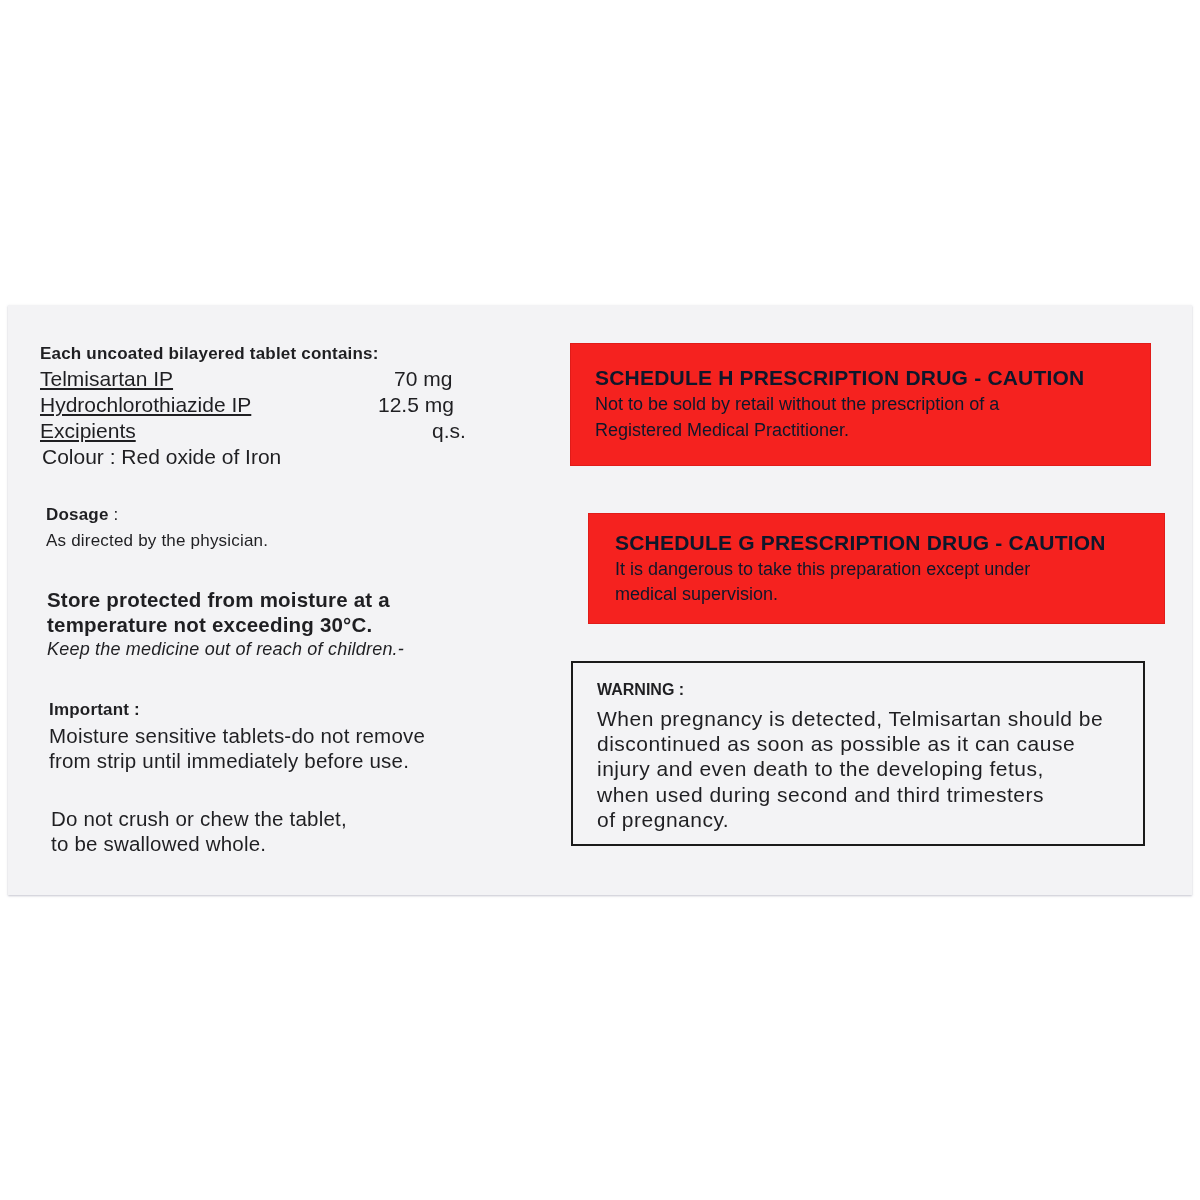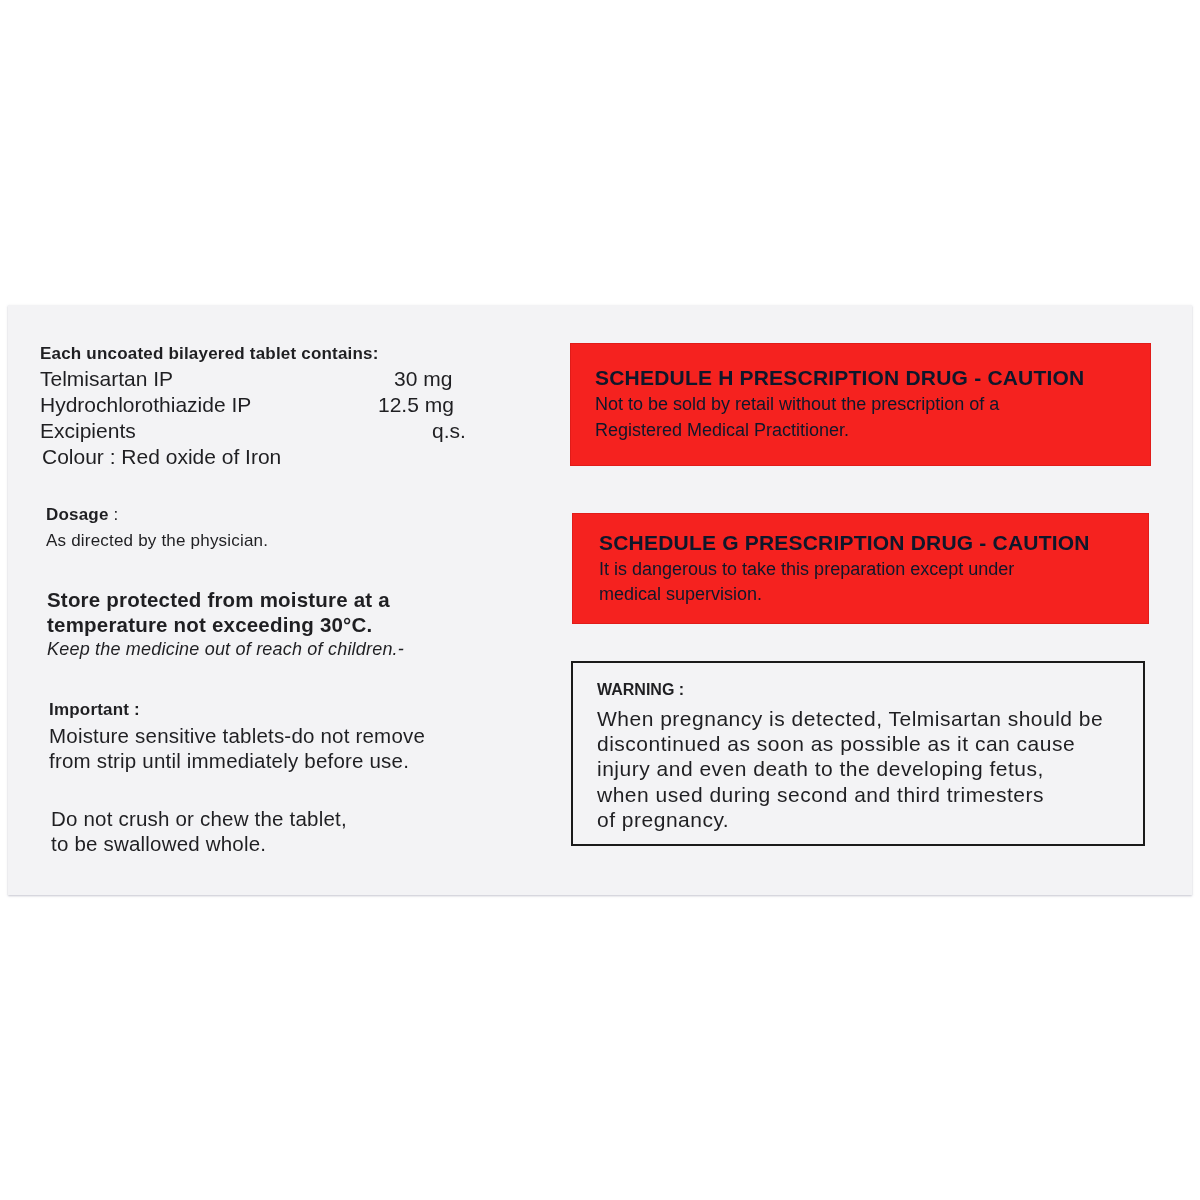--- a/index.html
+++ b/index.html
@@ -8,21 +8,21 @@
       font-family: "Liberation Sans", sans-serif; color: #1f1f22;
     }
     .panel {
       position: absolute; left: 8px; top: 305px; width: 1184px; height: 590px;
       background: #f3f3f5; box-shadow: 0 1px 2px rgba(140,140,160,0.5);
     }
     .abs { position: absolute; }
     .txt { font-size: 17px; line-height: 25.5px; letter-spacing: 0.2px; white-space: nowrap; }
     .bold { font-weight: bold; }
     .comp-row { position: absolute; left: 0; height: 26px; font-size: 21px; white-space: nowrap; }
-    .comp-name { position: absolute; left: 0; }
+    .comp-name { position: absolute; left: 0; text-decoration: underline; }
     .comp-val { position: absolute; }
     .red-box {
       position: absolute; background: #f5221f; border: 1px solid #e01c19;
       color: #3a0a0a;
     }
     .red-box .title { font-weight: bold; font-size: 21px; letter-spacing: 0.2px; color: #0f172a; white-space: nowrap; }
     .red-box .body { font-size: 18px; line-height: 25.5px; color: #0f172a; white-space: nowrap; }
     .warn-box {
       position: absolute; left: 571px; top: 661px; width: 574px; height: 185px;
       border: 2px solid #1a1a1a; background: #f3f3f5; box-sizing: border-box;
@@ -32,21 +32,21 @@
   </style>
 </head>
 <body>
 
 <div class="panel"></div>
 
 <div class="abs" style="left:40px; top:341px; width:480px; height:140px;">
   <div class="txt bold abs" style="left:0; top:0;">Each uncoated bilayered tablet contains:</div>
   <div class="comp-row" style="top:26px; width:440px;">
     <span class="comp-name">Telmisartan IP</span>
-    <span class="comp-val" style="left:354px;">30 mg</span>
+    <span class="comp-val" style="left:354px;">70 mg</span>
   </div>
   <div class="comp-row" style="top:52px; width:440px;">
     <span class="comp-name">Hydrochlorothiazide IP</span>
     <span class="comp-val" style="left:338px;">12.5 mg</span>
   </div>
   <div class="comp-row" style="top:78px; width:440px;">
     <span class="comp-name">Excipients</span>
     <span class="comp-val" style="left:392px;">q.s.</span>
   </div>
   <div class="comp-row" style="top:104px; left:2px;">Colour : Red oxide of Iron</div>
@@ -75,21 +75,21 @@
   <div class="txt" style="font-size:20.5px; line-height:25px;">Do not crush or chew the tablet,</div>
   <div class="txt" style="font-size:20.5px; line-height:25px;">to be swallowed whole.</div>
 </div>
 
 <div class="red-box" style="left:570px; top:343px; width:579px; height:121px;">
   <div class="title abs" style="left:24px; top:22px;">SCHEDULE H PRESCRIPTION DRUG - CAUTION</div>
   <div class="body abs" style="left:24px; top:48px;">Not to be sold by retail without the prescription of a</div>
   <div class="body abs" style="left:24px; top:74px;">Registered Medical Practitioner.</div>
 </div>
 
-<div class="red-box" style="left:572px; top:513px; width:575px; height:109px;">
+<div class="red-box" style="left:588px; top:513px; width:575px; height:109px;">
   <div class="title abs" style="left:26px; top:17px;">SCHEDULE G PRESCRIPTION DRUG - CAUTION</div>
   <div class="body abs" style="left:26px; top:43px;">It is dangerous to take this preparation except under</div>
   <div class="body abs" style="left:26px; top:68px;">medical supervision.</div>
 </div>
 
 <div class="warn-box">
   <div class="title">WARNING :</div>
   <div class="body">
     <div>When pregnancy is detected, Telmisartan should be</div>
     <div>discontinued as soon as possible as it can cause</div>

